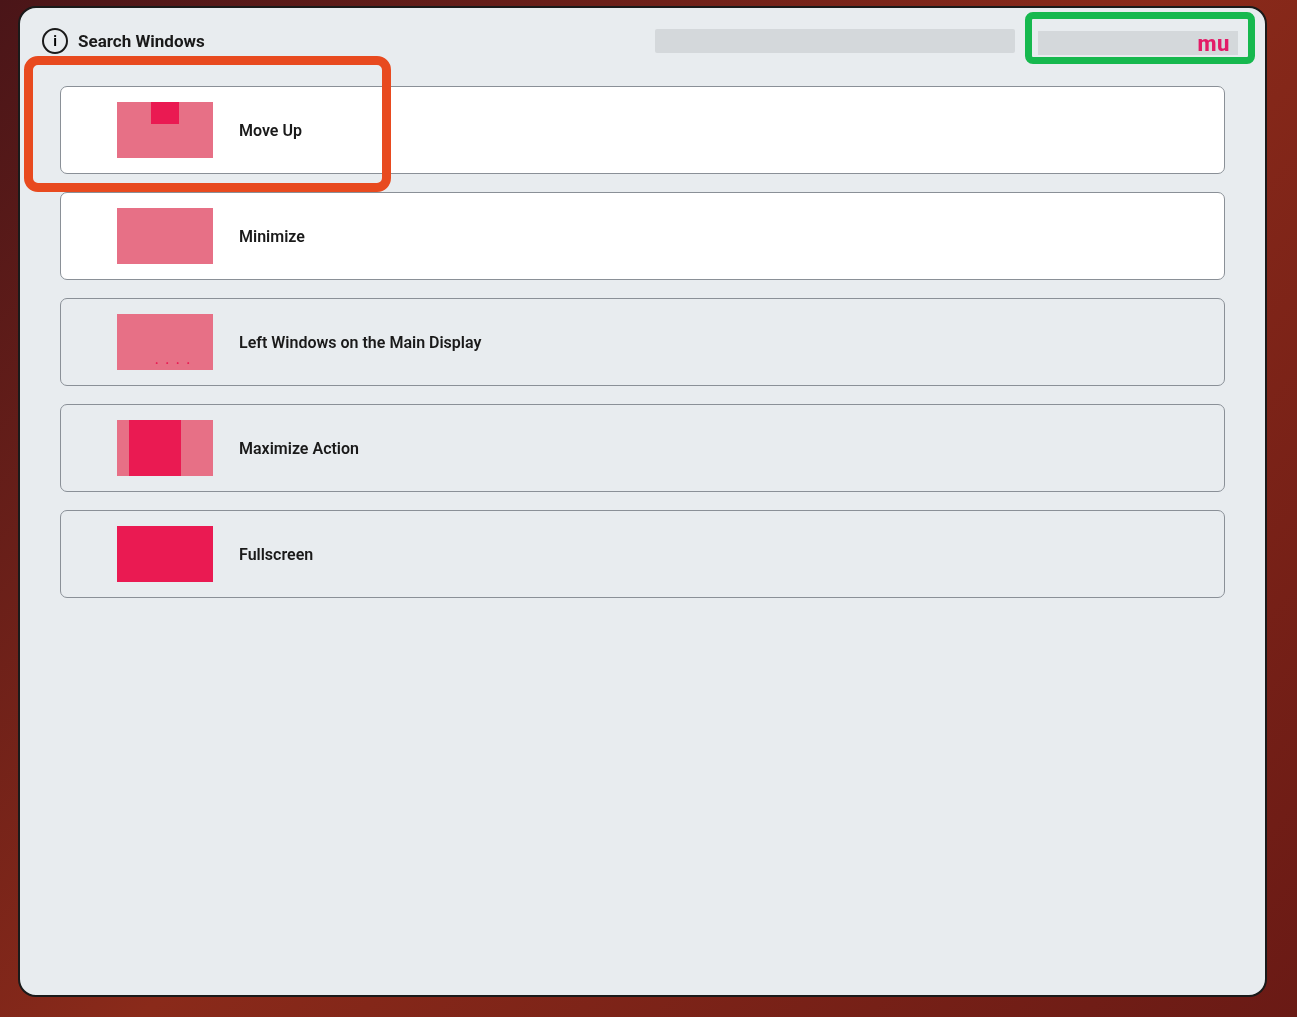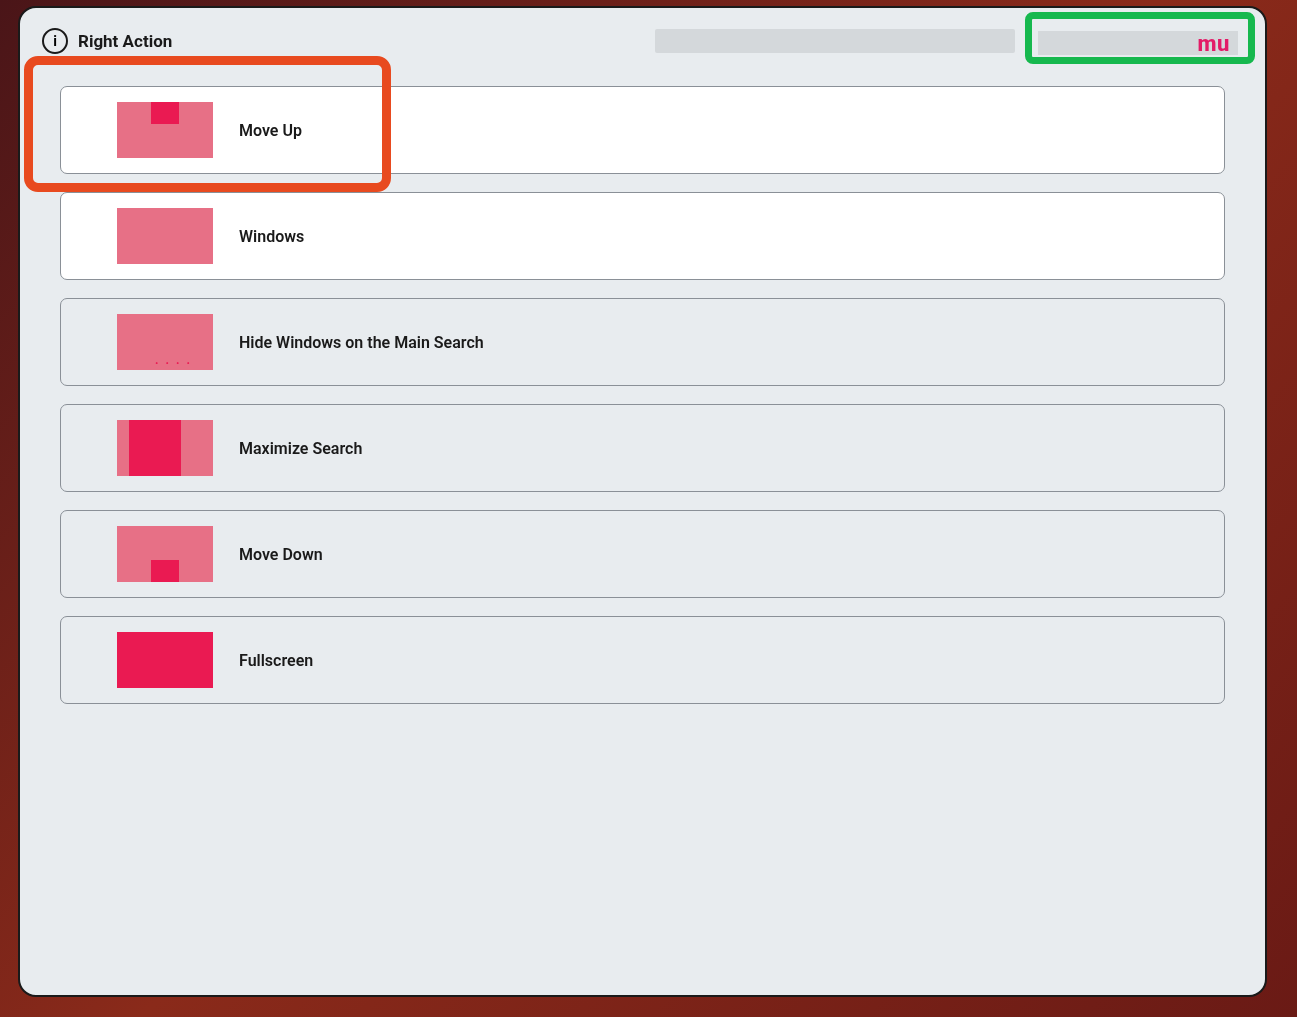--- a/index.html
+++ b/index.html
@@ -139,21 +139,21 @@
     .t-dots { position:absolute; bottom:3px; left:38px; font-size:12px; color:#ea1a52; letter-spacing:2px; font-weight:700; }
   </style>
 </head>
 <body>
 
 <div class="panel">
   <div class="first-highlight"></div>
 
   <div class="panel-header">
     <div class="info-icon">i</div>
-    <div class="header-title">Right Action</div>
+    <div class="header-title">Search Windows</div>
     <div class="header-spacer"></div>
     <div class="search-bar-bg"></div>
     <div class="search-input-wrap">
       <div class="search-input-inner">
         <span class="search-text">mu</span>
       </div>
     </div>
   </div>
 
   <div class="list">
@@ -164,48 +164,41 @@
         <div class="t-square" style="left:34px; top:0; width:28px; height:22px;"></div>
       </div>
       <div class="item-label">Move Up</div>
     </div>
 
 
     <div class="item white">
       <div class="thumb">
         <div class="t-base t-light"></div>
       </div>
-      <div class="item-label">Windows</div>
+      <div class="item-label">Minimize</div>
     </div>
 
     <div class="item">
       <div class="thumb">
         <div class="t-base t-light"></div>
         <div class="t-dots">. . . .</div>
       </div>
-      <div class="item-label">Hide Windows on the Main Search</div>
+      <div class="item-label">Left Windows on the Main Display</div>
     </div>
 
     <div class="item">
       <div class="thumb">
         <div class="t-base t-light"></div>
         <div class="t-square" style="left:12px; top:0; width:52px; height:56px;"></div>
       </div>
-      <div class="item-label">Maximize Search</div>
-    </div>
-
-
-
-    <div class="item">
-      <div class="thumb">
-        <div class="t-base t-light"></div>
-        <div class="t-square" style="left:34px; bottom:0; width:28px; height:22px;"></div>
-      </div>
-      <div class="item-label">Move Down</div>
-    </div>
+      <div class="item-label">Maximize Action</div>
+    </div>
+
+
+
 
     <div class="item" style="margin-bottom:0;">
       <div class="thumb">
         <div class="t-base t-full"></div>
       </div>
       <div class="item-label">Fullscreen</div>
     </div>
 
   </div>
 </div>

